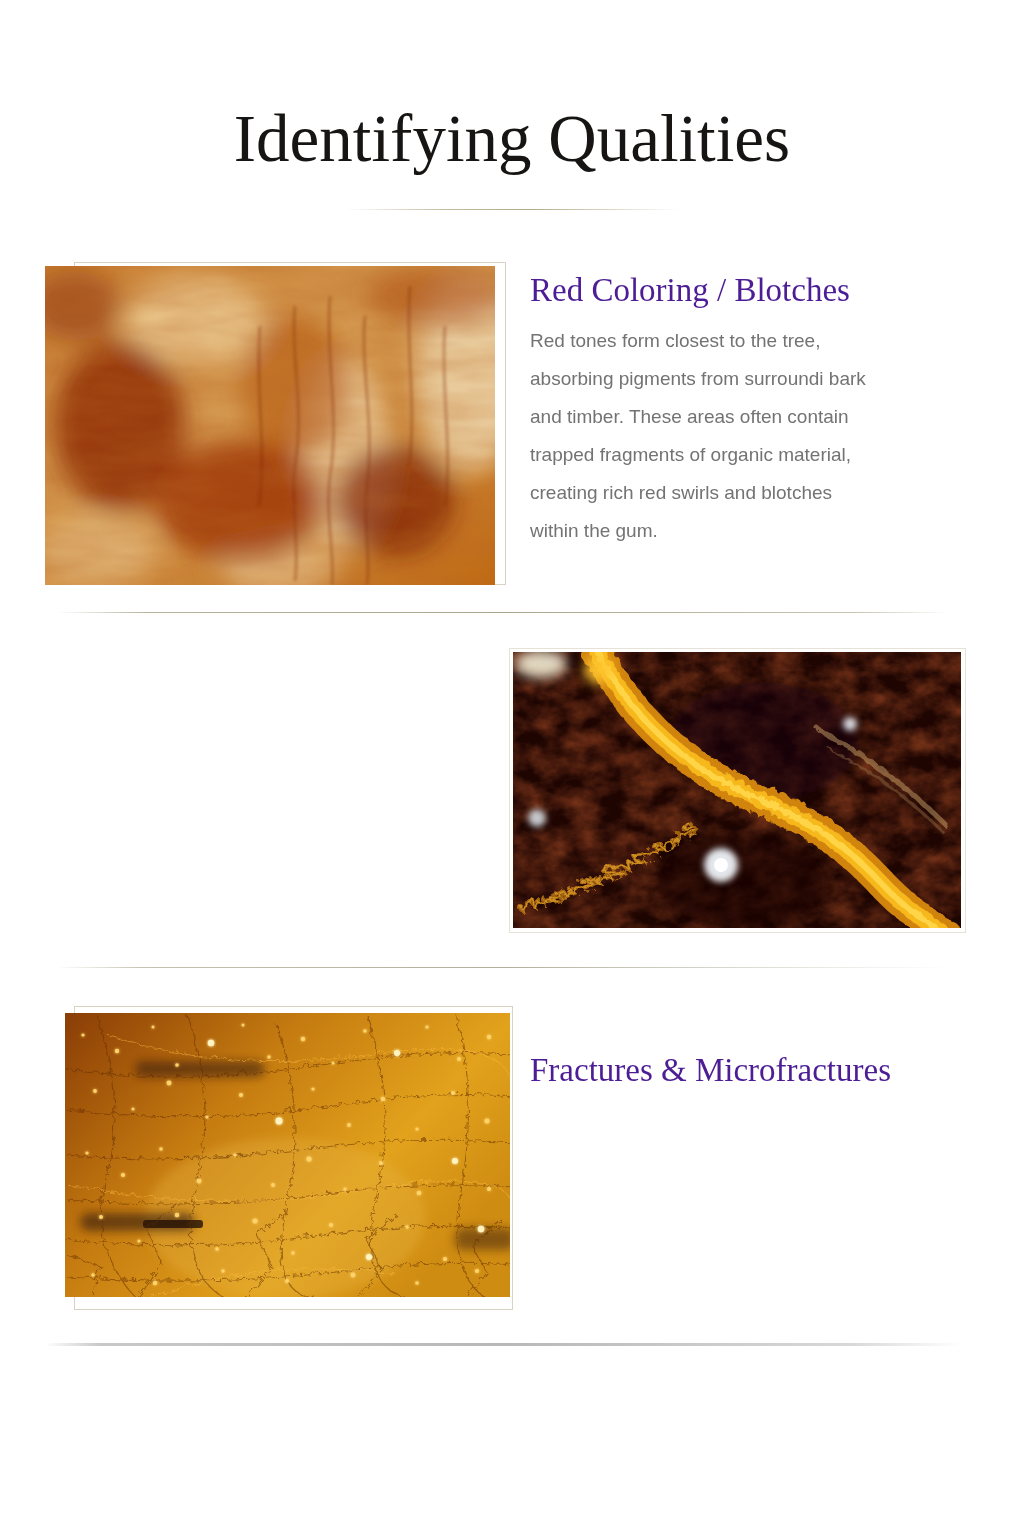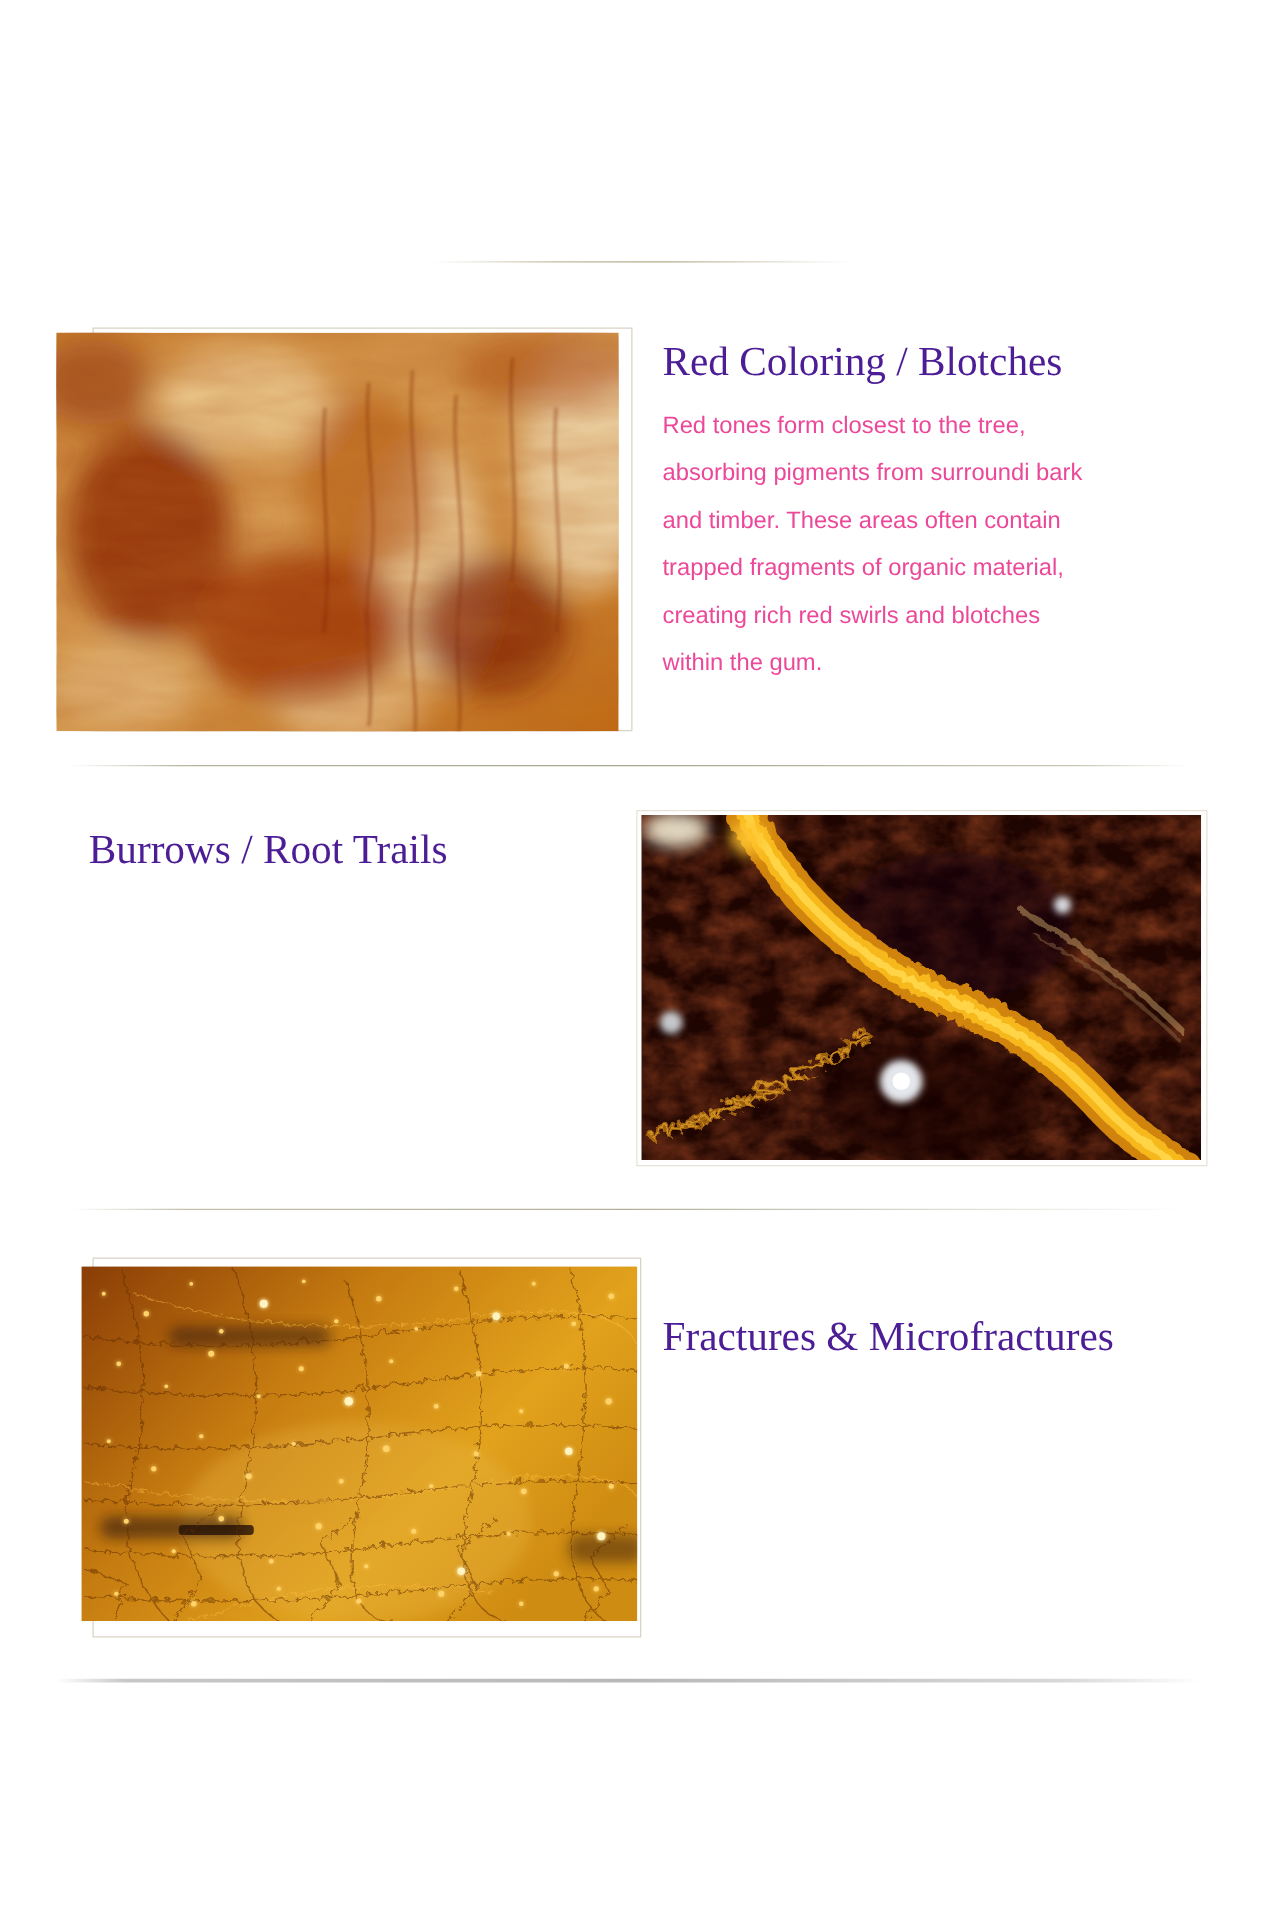--- a/index.html
+++ b/index.html
@@ -35,41 +35,42 @@
   #photo3{left:65px;top:1013px;width:445px;height:284px;}
 
   
   .text-block{position:absolute;}
   .text-block h2{
     margin:0 0 13px 0;
     font-family:"Liberation Serif","DejaVu Serif",serif;
     font-weight:400;font-size:33px;color:#4c1d95;
   }
   .text-block p{
-    margin:0;font-size:19px;line-height:38px;color:#ec4899;
+    margin:0;font-size:19px;line-height:38px;color:#737373;
     white-space:pre-line;
   }
   #text1{left:530px;top:272px;width:430px;}
   #text2{left:71px;top:662px;width:438px;}
   #text3{left:530px;top:1008px;width:464px;margin-top:44px;}
 
   
   .rule{position:absolute;height:1px;}
   #rule1{left:56px;top:612px;width:894px;
     background:linear-gradient(90deg,rgba(176,173,156,0),#b7b4a0 10%,#a8a58f 50%,#c9c6b4 90%,rgba(176,173,156,0));}
   #rule2{left:56px;top:967px;width:894px;
     background:linear-gradient(90deg,rgba(176,173,156,0),#c4c1b0 10%,#b2af9b 50%,rgba(176,173,156,0));}
   #rule3{left:45px;top:1343px;width:916px;height:3px;
     background:linear-gradient(90deg,rgba(185,185,185,0),#c8c8c8 6%,#b8b8b8 50%,#d8d8d8 88%,rgba(200,200,200,0));}
 </style>
 </head>
 <body>
 
 <div class="page">
 
+  <h1 class="page-title">Identifying Qualities</h1>
   <div class="title-rule"></div>
 
   <section>
     <div class="frame" id="frame1"></div>
     <div class="photo" id="photo1">
       <svg viewBox="0 0 450 319" preserveAspectRatio="none">
         <defs>
           <linearGradient id="g1bg" x1="0" y1="0" x2="1" y2="1">
             <stop offset="0" stop-color="#c97f33"></stop>
             <stop offset="0.45" stop-color="#d59a51"></stop>
@@ -159,21 +160,20 @@
         </g>
         <ellipse cx="28" cy="12" rx="26" ry="14" fill="#f2ead2" filter="url(#g2blur)" opacity="0.9"></ellipse>
         <circle cx="85" cy="18" r="14" fill="#ffc52e" filter="url(#g2blur)" opacity="0.9"></circle>
         <circle cx="208" cy="213" r="17" fill="#eef3f8" filter="url(#g2blur2)" opacity="0.95"></circle>
         <circle cx="208" cy="213" r="7" fill="#ffffff"></circle>
         <circle cx="337" cy="72" r="7" fill="#e8eef4" filter="url(#g2blur2)" opacity="0.9"></circle>
         <circle cx="24" cy="166" r="9" fill="#dfe7ee" filter="url(#g2blur2)" opacity="0.85"></circle>
       </svg>
     </div>
     <div class="text-block" id="text2">
-      <h2>Burrows / Root Trails</h2>
     </div>
   </section>
 
   <div class="rule" id="rule2"></div>
 
   <section>
     <div class="frame" id="frame3"></div>
     <div class="photo" id="photo3">
       <svg viewBox="0 0 445 284" preserveAspectRatio="none">
         <defs>

